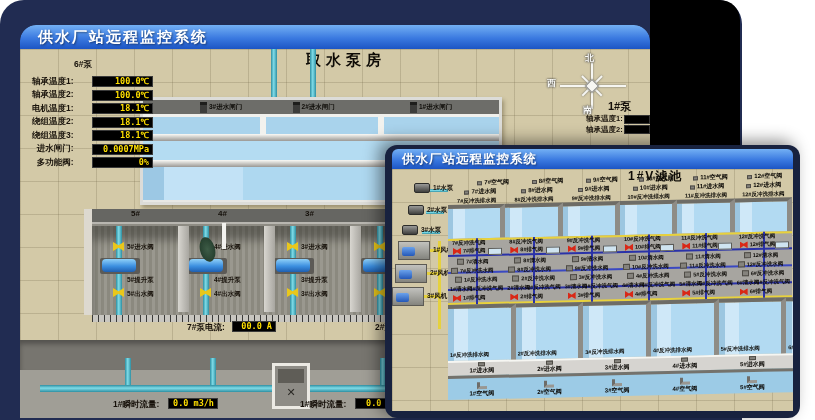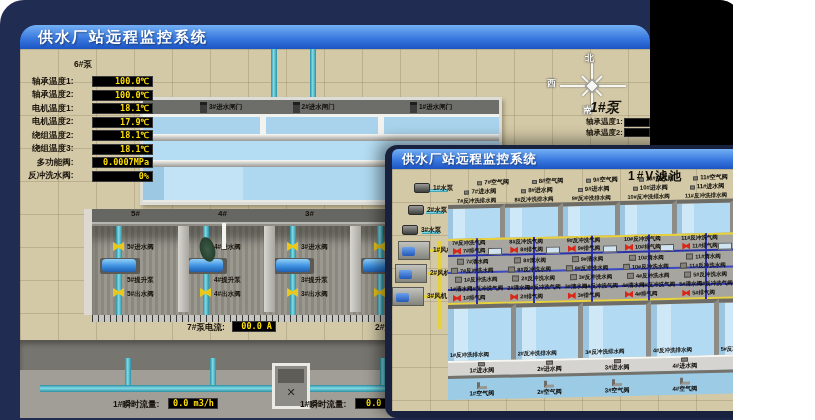--- a/index.html
+++ b/index.html
@@ -1,18 +1,18 @@
 <!DOCTYPE html>
 <html><head>
 <meta charset="utf-8">
 <style>
   * { margin:0; padding:0; box-sizing:border-box; }
   html,body { width:815px; height:420px; background:#fff; overflow:hidden;
     font-family:"Liberation Sans","DejaVu Sans",sans-serif; }
-  .stage { position:relative; width:733px; height:420px; background:#fff; overflow:hidden; }
+  .stage { position:relative; width:815px; height:420px; background:#fff; overflow:hidden; }
   .abs { position:absolute; }
   .lbl { font-weight:bold; color:#17110a; white-space:nowrap; }
 
   
   .backdrop { left:0; top:0; width:742px; height:420px; background:#212c52; border-radius:24px 24px 0 0; }
   .black-panel { left:650px; top:0; width:90px; height:146px; background:#000; border-radius:0 20px 0 0; z-index:2; }
 
   
   .win { position:absolute; }
   .tbar { background:linear-gradient(#73b0f4,#3a79e0 55%,#1c55c4); color:#fff; font-weight:bold;
@@ -80,21 +80,21 @@
   .prow { display:flex; align-items:center; height:13.5px; }
   .prow .pl { width:46px; text-align:right; font-size:8.5px; font-weight:bold; color:#1a140c; }
   .prow .valbox { margin-left:18px; width:62px; height:11px; font-size:8.5px; line-height:9px; padding-right:3px; }
 
   
   .compass { left:540px; top:8px; width:74px; height:62px; }
   .cbar { position:absolute; background:#f6f6f2; box-shadow:0 0 2px #6a6a66; }
   .clbl { position:absolute; font-size:9px; font-weight:bold; color:#fbfbf7;
           text-shadow:0 0 2px #444,0 0 2px #444; }
   .rpanel { left:566px; top:50px; width:64px; }
-  .rpanel .rh { font-size:14px; font-weight:bold; color:#15100a; margin-left:4px;font-style:italic; }
+  .rpanel .rh { font-size:11px; font-weight:bold; color:#15100a; margin-left:22px; }
   .rrow { display:flex; align-items:center; height:10.5px; }
   .rrow .rl { font-size:7.5px; font-weight:bold; color:#1a140c; }
   .rrow .rv { width:26px; height:9px; background:#000; border:1px solid #333; margin-left:1px; }
 
   
   .pool-title { left:236px; top:-1px; font-size:12px; letter-spacing:2px; font-weight:bold; color:#0e0b06; }
   .units { left:0; top:10px; width:58px; height:180px; }
   .unit-pump { position:absolute; display:flex; align-items:center; }
   .motor { width:16px; height:10px; background:linear-gradient(#9a9a98,#3f3f3d); border-radius:2px; border:1px solid #2c2c2a; }
   .unit-pump .utxt { font-size:6.5px; margin-left:3px; }
@@ -138,20 +138,21 @@
 <div class="stage">
   <div class="abs backdrop"></div>
   <div class="abs black-panel"></div>
 
   <div class="win win-back">
     <div class="tbar">
       <span>供水厂站远程监控系统</span>
     </div>
     <div class="content-back floor">
 
+      <div class="abs room-title" style="left:286px; top:2px;">取水泵房</div>
 
       <div class="abs pipe-v" style="left:251px; top:0; width:6px; height:50px;"></div>
       <div class="abs pipe-v" style="left:290px; top:0; width:6px; height:50px;"></div>
 
       <div class="abs intake">
         <div class="walkway">
           <div class="gatewrap" style="left:16%;">
             <span class="gate"></span>
             <b>3#进水闸门</b>
           </div>
@@ -270,43 +271,39 @@
             <div class="prow">
               <span class="pl">轴承温度2:</span>
               <span class="valbox">100.0℃</span>
             </div>
 
             <div class="prow">
               <span class="pl">电机温度1:</span>
               <span class="valbox">18.1℃</span>
             </div>
 
-            <div class="prow">
-              <span class="pl">电机温度2:</span>
-              <span class="valbox">17.9℃</span>
-            </div>
 
 
             <div class="prow">
               <span class="pl">绕组温度2:</span>
               <span class="valbox">18.1℃</span>
             </div>
 
             <div class="prow">
               <span class="pl">绕组温度3:</span>
               <span class="valbox">18.1℃</span>
             </div>
 
             <div class="prow">
+              <span class="pl">进水闸门:</span>
+              <span class="valbox">0.0007MPa</span>
+            </div>
+
+            <div class="prow">
               <span class="pl">多功能阀:</span>
-              <span class="valbox">0.0007MPa</span>
-            </div>
-
-            <div class="prow">
-              <span class="pl">反冲洗水阀:</span>
               <span class="valbox">0%</span>
             </div>
           </div>
       </div>
 
       <div class="abs compass">
         <div class="cbar" style="left:0; top:28px; width:66px; height:2px;"></div>
         <div class="cbar" style="left:31px; top:6px; width:2px; height:46px;"></div>
         <div class="cbar" style="left:18px; top:28px; width:28px; height:1.5px; transform:rotate(45deg);"></div>
         <div class="cbar" style="left:18px; top:28px; width:28px; height:1.5px; transform:rotate(-45deg);"></div>

